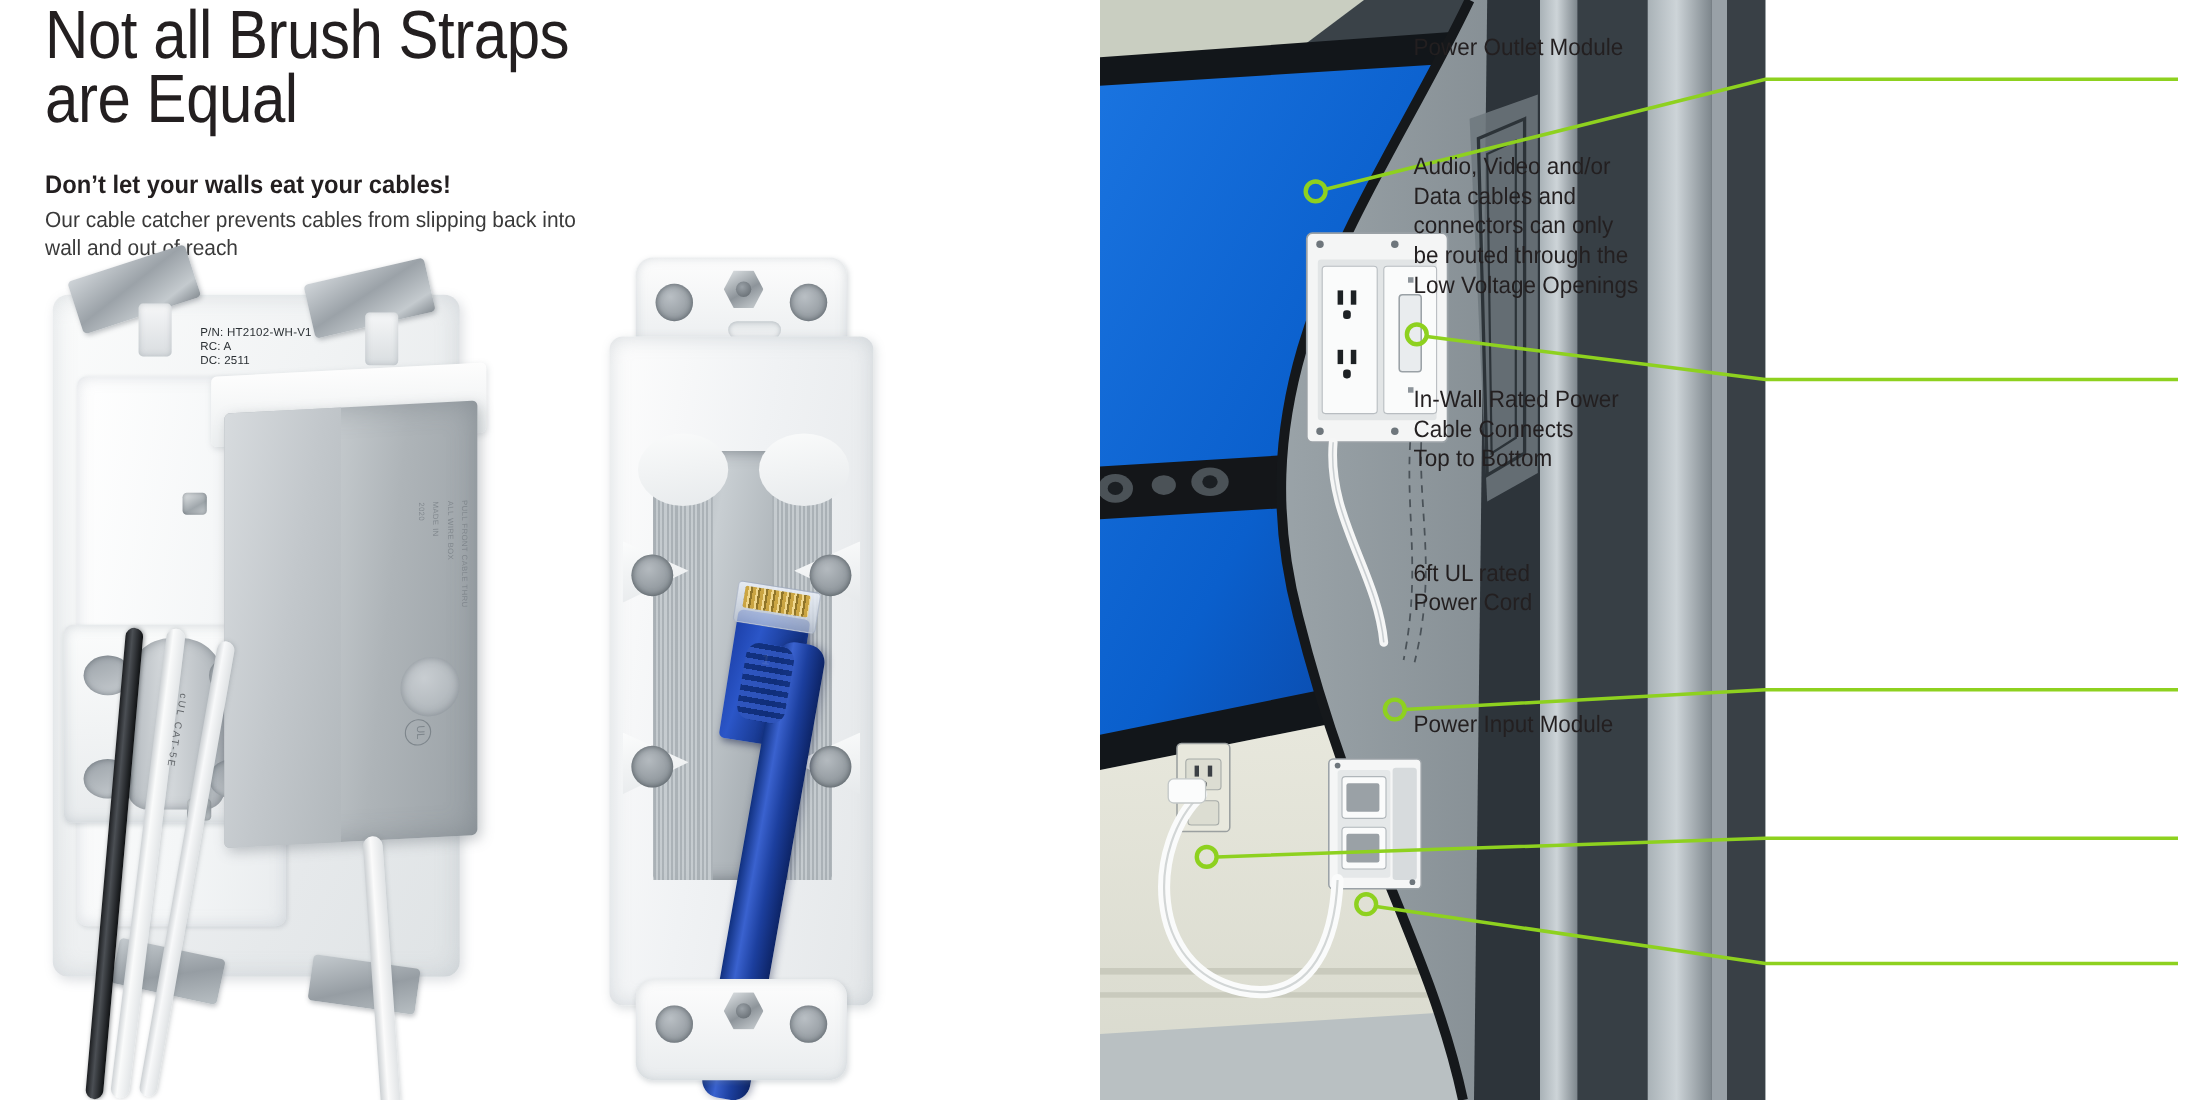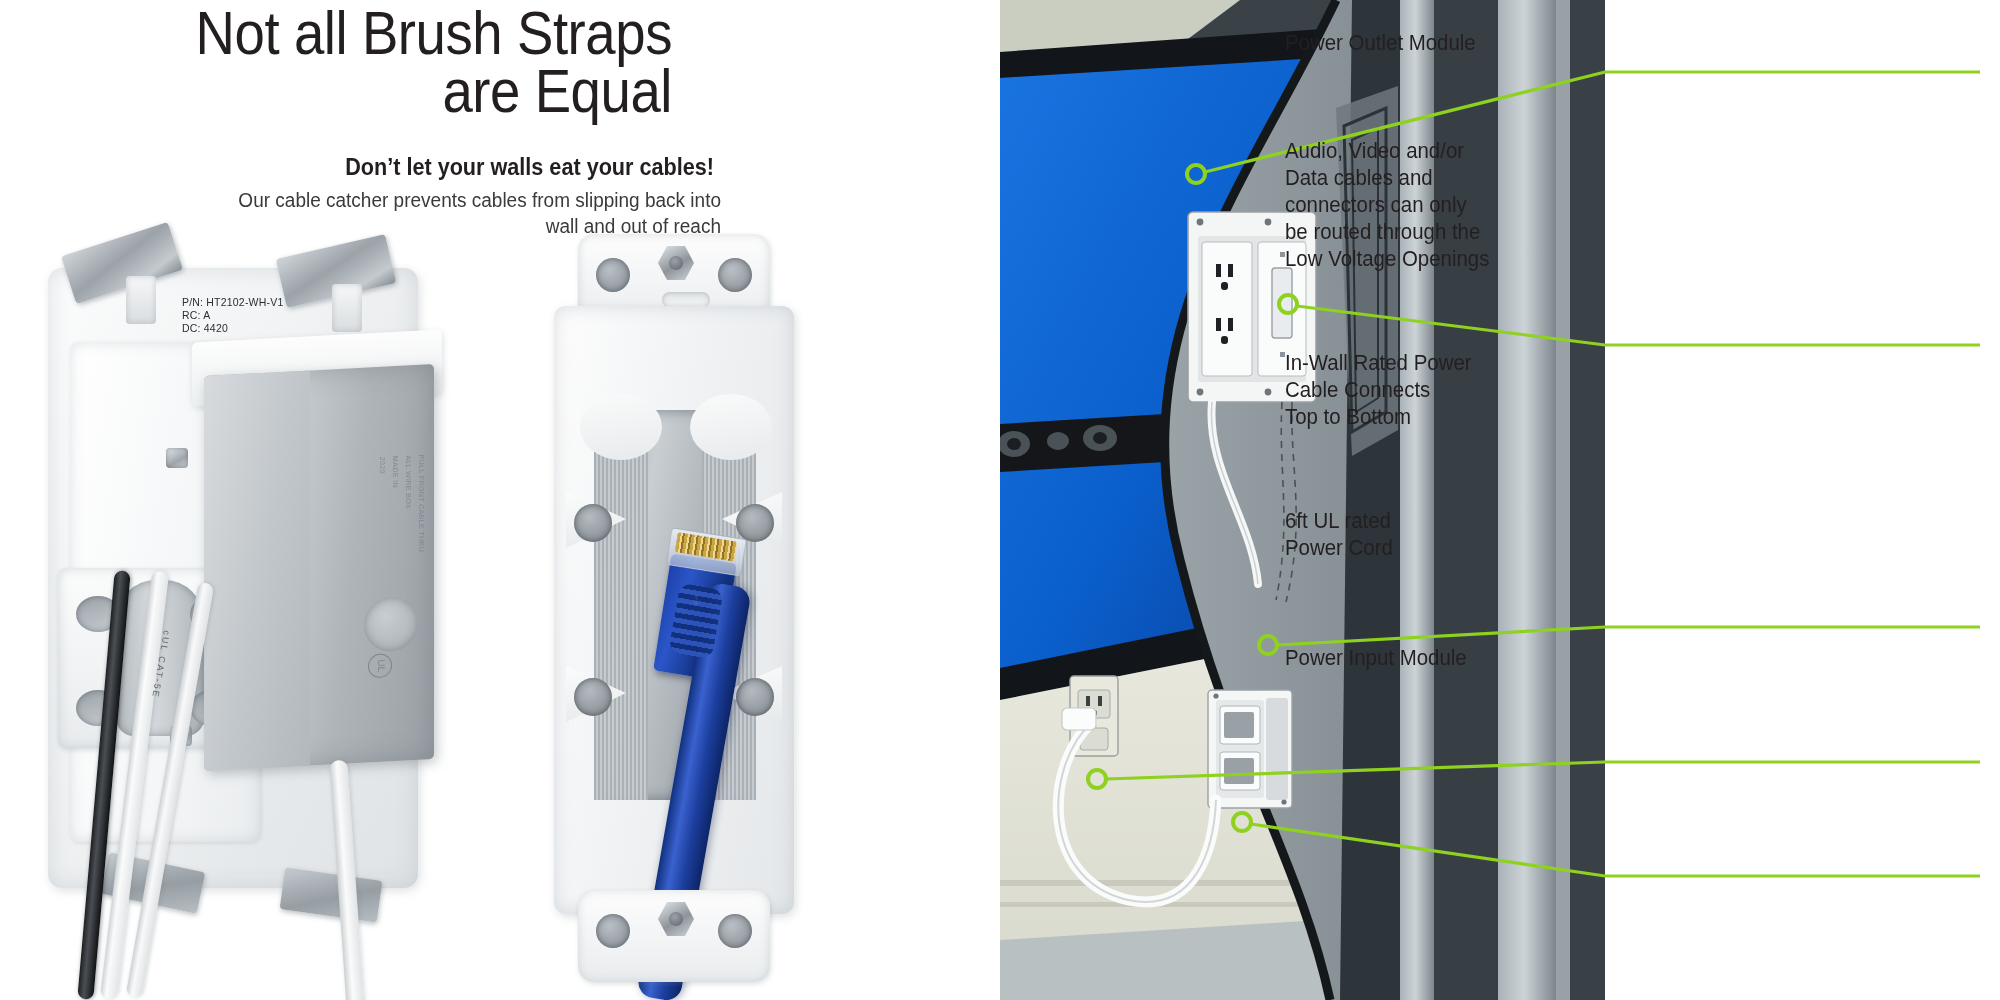--- a/index.html
+++ b/index.html
@@ -4,21 +4,21 @@
 <style>
   html,body{margin:0;padding:0;background:#ffffff;}
   body{
     width:2000px;height:1000px;overflow:hidden;position:relative;
     font-family:"Liberation Sans", sans-serif;
     color:#231f20;
   }
   .page{position:absolute;inset:0;background:#fff;}
 
   
-  .copy{position:absolute;left:56px;top:0px;width:700px;text-align:right;}
+  .copy{position:absolute;left:41px;top:0px;width:700px;}
   .headline{
     font-family:"Liberation Sans", sans-serif;
     font-size:62px;line-height:58px;font-weight:400;
     letter-spacing:-0.5px;color:#231f20;margin:0;padding-top:4px;
     transform:scaleX(0.88);transform-origin:left top;white-space:pre-line;
   }
   .subhead{
     font-size:23px;font-weight:700;color:#231f20;margin-top:34px;
     transform:scaleX(0.94);transform-origin:left top;
   }
@@ -282,21 +282,21 @@
 wall and out of reach</div>
   </div>
 
   <div class="photo-area">
 
     <div class="ph1">
       <div class="lv-plate">
         <div class="lv-plate-inner"></div>
         <div class="pn-label">P/N: HT2102-WH-V1
 RC:  A
-DC:  4420</div>
+DC:  2511</div>
 
         <div class="strap">
           <div class="brush-slot"></div>
           <div class="strap-hole h1"></div>
           <div class="strap-hole h2"></div>
           <div class="strap-hole h3"></div>
           <div class="strap-hole h4"></div>
         </div>
 
         <div class="screw" style="left:118px;top:180px;"></div>

